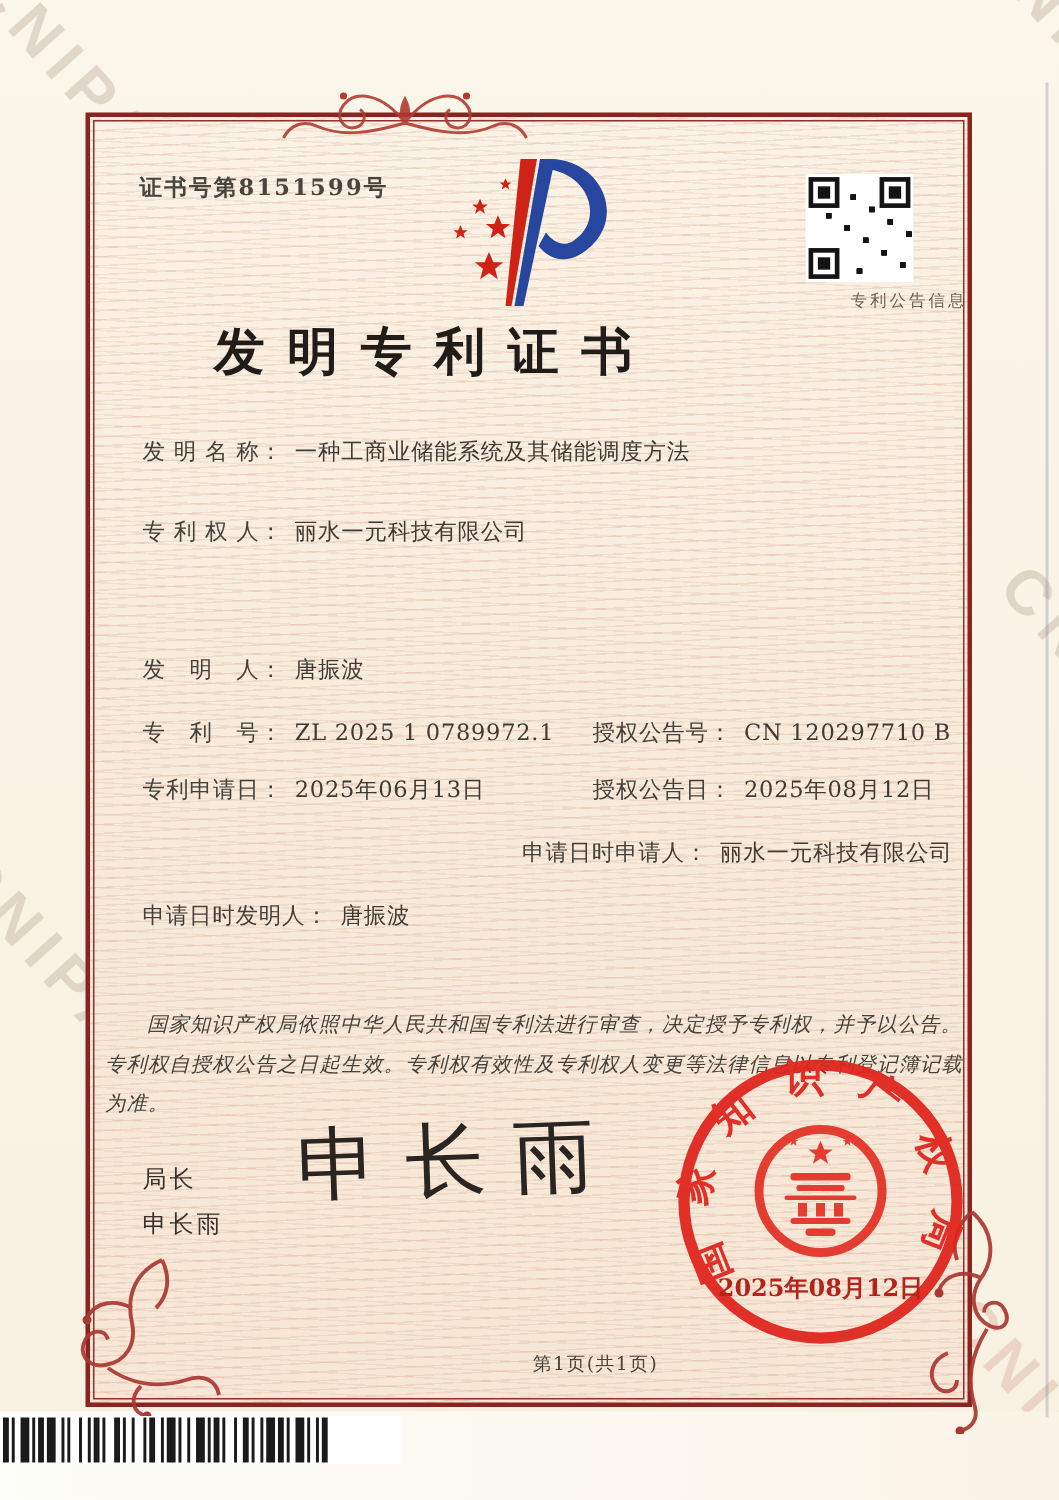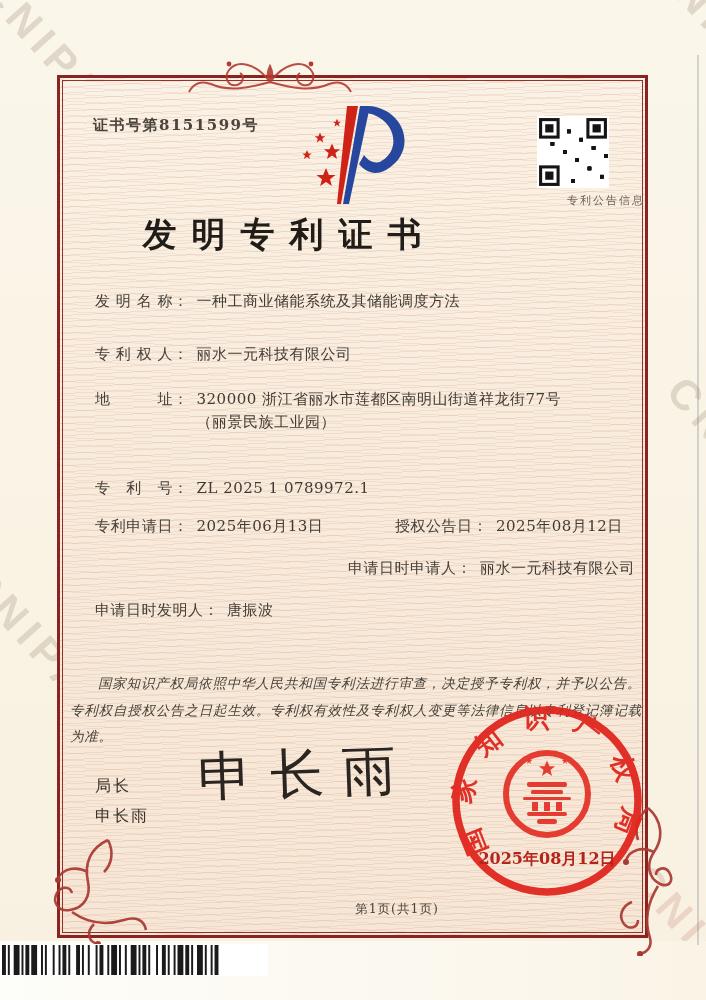--- a/index.html
+++ b/index.html
@@ -223,28 +223,31 @@
   <div class="title">发明专利证书</div>
 
   <div class="row" style="top:290px;">
     <span class="lbl">发明名称</span><span class="cln">：</span><span class="val">一种工商业储能系统及其储能调度方法</span>
   </div>
 
   <div class="row" style="top:343px;">
     <span class="lbl">专利权人</span><span class="cln">：</span><span class="val">丽水一元科技有限公司</span>
   </div>
 
-  <div class="row" style="top:388px;">
-    <span class="lbl">地址</span><span class="cln">：</span><span class="val-wrap">320000 浙江省丽水市莲都区南明山街道祥龙街77号（丽景民族工业园）</span>
-  </div>
-
+
+  <div class="row" style="top:435px;">
+    <span class="lbl">发明人</span><span class="cln">：</span><span class="val">唐振波</span>
+  </div>
 
   <div class="row" style="top:477px;">
     <span>
       <span class="lbl">专利号</span><span class="cln">：</span><span class="val">ZL 2025 1 0789972.1</span>
+    </span>
+    <span class="col2">
+      <span class="lbl-long">授权公告号</span><span class="cln">：</span><span class="val">CN 120297710 B</span>
     </span>
   </div>
 
   <div class="row" style="top:515px;">
     <span>
       <span class="lbl">专利申请日</span><span class="cln">：</span><span class="val">2025年06月13日</span>
     </span>
     <span class="col2">
       <span class="lbl-long">授权公告日</span><span class="cln">：</span><span class="val">2025年08月12日</span>
     </span>

